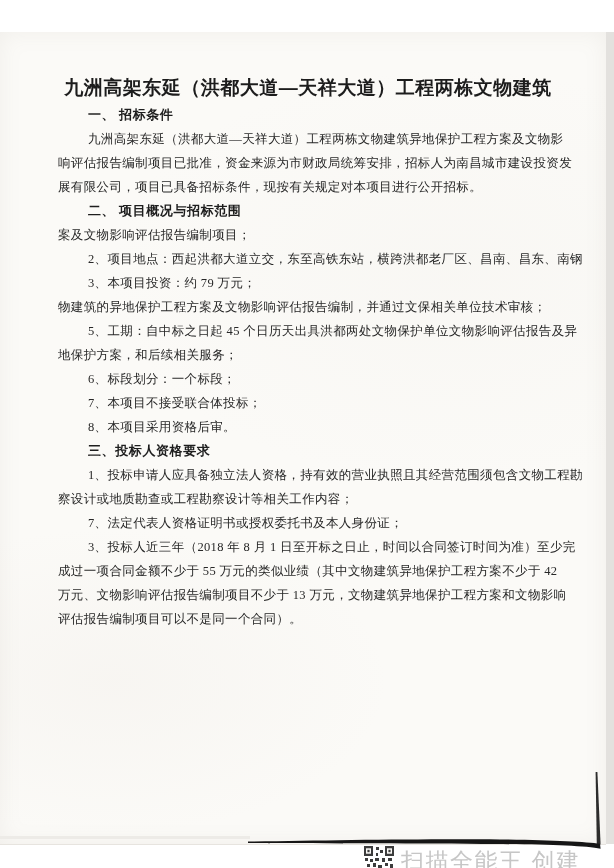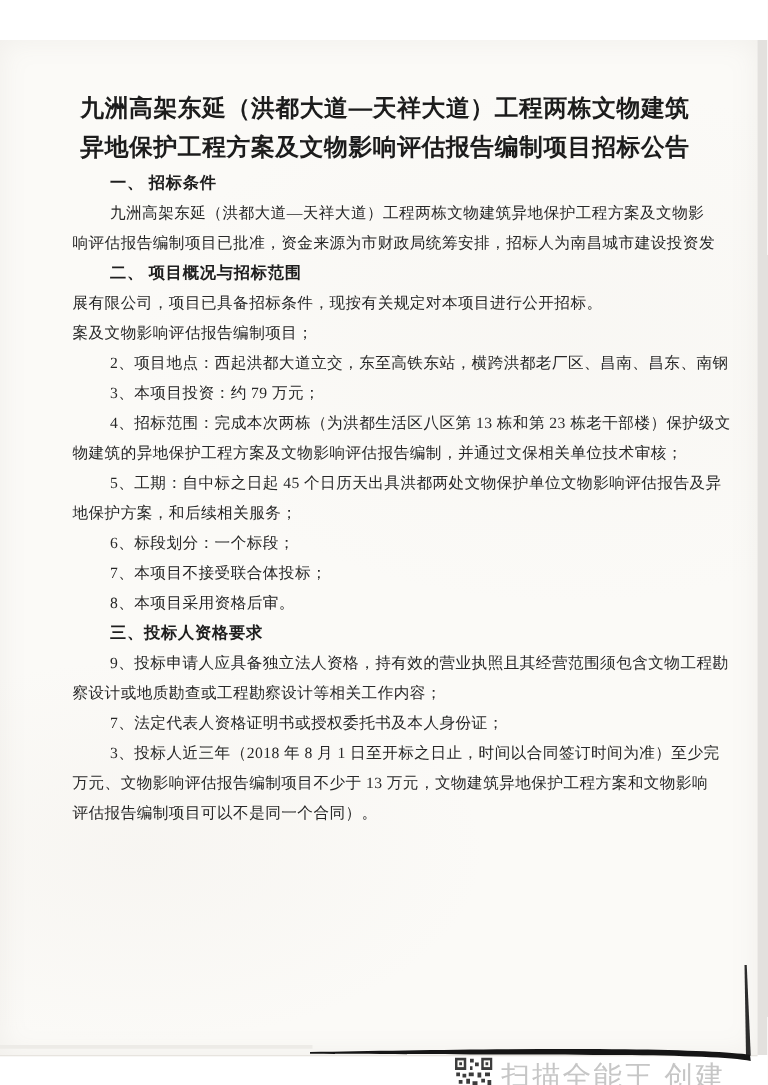--- a/index.html
+++ b/index.html
@@ -89,44 +89,43 @@
 </head>
 <body>
 
 <div class="stage">
 
   <div class="paper">
     <div class="text-flow">
 
       <div class="title-block">
         <div>九洲高架东延（洪都大道—天祥大道）工程两栋文物建筑</div>
-        <div>异地保护工程方案及文物影响评估报告编制项目招标公告</div>
       </div>
 
 
       <div class="ln hd ind">一、 招标条件</div>
       <div class="ln ind">九洲高架东延（洪都大道—天祥大道）工程两栋文物建筑异地保护工程方案及文物影</div>
       <div class="ln">响评估报告编制项目已批准，资金来源为市财政局统筹安排，招标人为南昌城市建设投资发</div>
+      <div class="ln">展有限公司，项目已具备招标条件，现按有关规定对本项目进行公开招标。</div>
       <div class="ln hd ind">二、 项目概况与招标范围</div>
-      <div class="ln">展有限公司，项目已具备招标条件，现按有关规定对本项目进行公开招标。</div>
       <div class="ln">案及文物影响评估报告编制项目；</div>
       <div class="ln ind">2、项目地点：西起洪都大道立交，东至高铁东站，横跨洪都老厂区、昌南、昌东、南钢</div>
       <div class="ln ind">3、本项目投资：约 79 万元；</div>
-      <div class="ln ind">4、招标范围：完成本次两栋（为洪都生活区八区第 13 栋和第 23 栋老干部楼）保护级文</div>
       <div class="ln">物建筑的异地保护工程方案及文物影响评估报告编制，并通过文保相关单位技术审核；</div>
       <div class="ln ind">5、工期：自中标之日起 45 个日历天出具洪都两处文物保护单位文物影响评估报告及异</div>
       <div class="ln">地保护方案，和后续相关服务；</div>
       <div class="ln ind">6、标段划分：一个标段；</div>
       <div class="ln ind">7、本项目不接受联合体投标；</div>
       <div class="ln ind">8、本项目采用资格后审。</div>
       <div class="ln hd ind">三、投标人资格要求</div>
-      <div class="ln ind">9、投标申请人应具备独立法人资格，持有效的营业执照且其经营范围须包含文物工程勘</div>
+      <div class="ln ind">1、投标申请人应具备独立法人资格，持有效的营业执照且其经营范围须包含文物工程勘</div>
       <div class="ln">察设计或地质勘查或工程勘察设计等相关工作内容；</div>
       <div class="ln ind">7、法定代表人资格证明书或授权委托书及本人身份证；</div>
       <div class="ln ind">3、投标人近三年（2018 年 8 月 1 日至开标之日止，时间以合同签订时间为准）至少完</div>
+      <div class="ln">成过一项合同金额不少于 55 万元的类似业绩（其中文物建筑异地保护工程方案不少于 42</div>
       <div class="ln">万元、文物影响评估报告编制项目不少于 13 万元，文物建筑异地保护工程方案和文物影响</div>
       <div class="ln">评估报告编制项目可以不是同一个合同）。</div>
 
     </div>
   </div>
 
   <div class="right-band"></div>
 
   <svg class="edge-overlay" width="614" height="868" viewBox="0 0 614 868">
 

